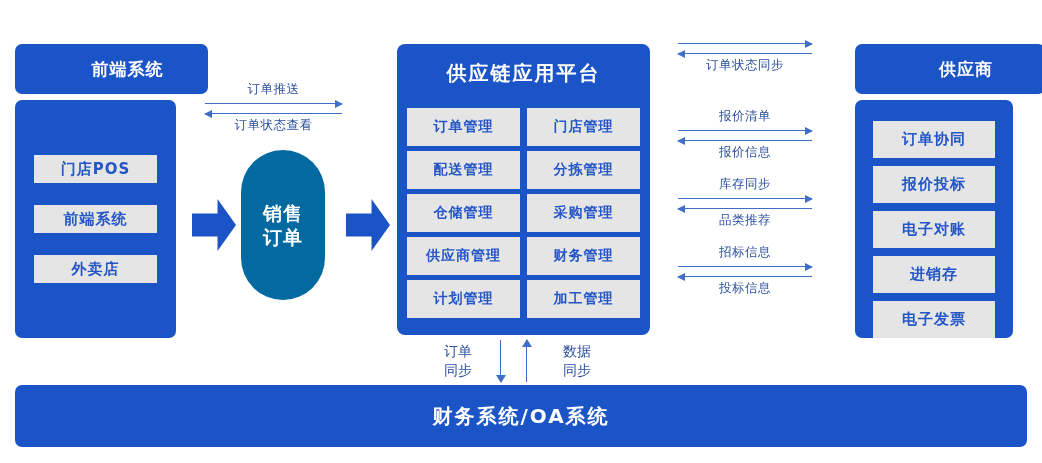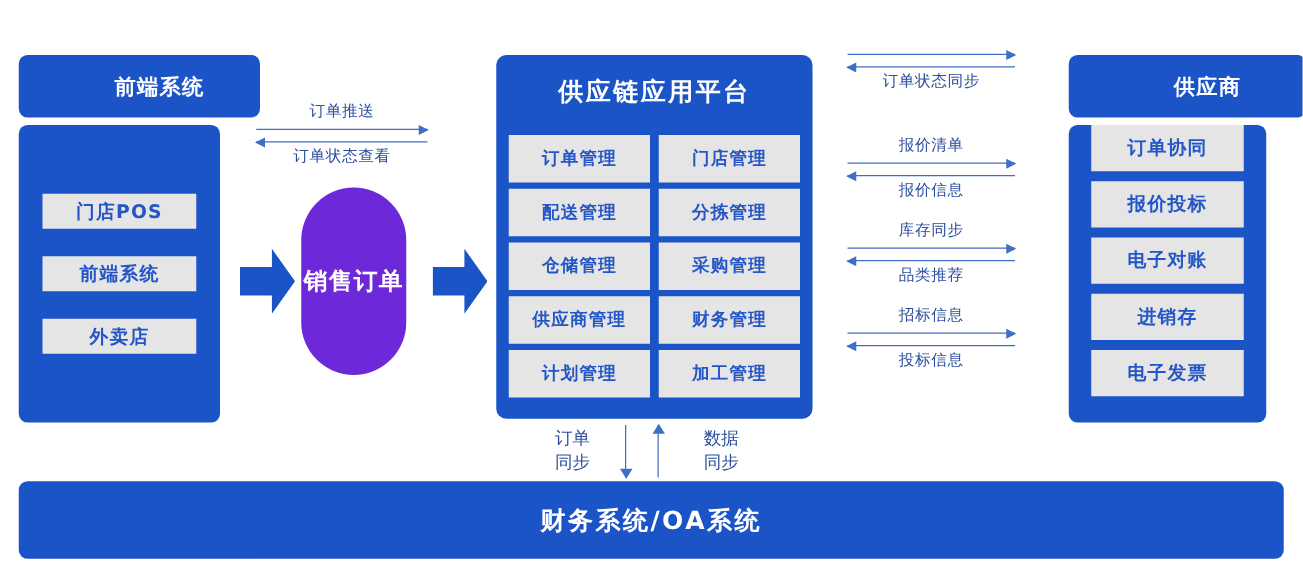--- a/index.html
+++ b/index.html
@@ -65,24 +65,24 @@
     gap: 22px;
   }
   #frontend-body .chip {
     width: 123px; height: 28px; font-size: 15px;
   }
 
   
   #sales-capsule {
     position: absolute;
     left: 241px; top: 150px; width: 84px; height: 150px;
-    background: #6d28d9;
+    background: #0369a1;
     border-radius: 42px;
     display: flex;
-    flex-direction: row;
+    flex-direction: column;
     align-items: center;
     justify-content: center;
     color: #ffffff;
     font-weight: bold;
     font-size: 19px;
     line-height: 1.28;
     letter-spacing: 1px;
   }
   .block-arrow {
     position: absolute;
@@ -118,21 +118,21 @@
   }
   #platform-grid .chip { font-size: 14px; }
 
   
   #supplier-header {
     left: 855px; top: 44px; width: 158px; height: 50px;
     font-size: 17px;
   }
   #supplier-body {
     left: 855px; top: 100px; width: 158px; height: 238px;
-    justify-content: flex-start;
+    justify-content: flex-end;
     gap: 8px;
   }
   #supplier-body .chip {
     width: 122px; height: 37px; font-size: 15px;
   }
 
   
   #bottom-bar {
     position: absolute;
     left: 15px; top: 385px; width: 1012px; height: 62px;

